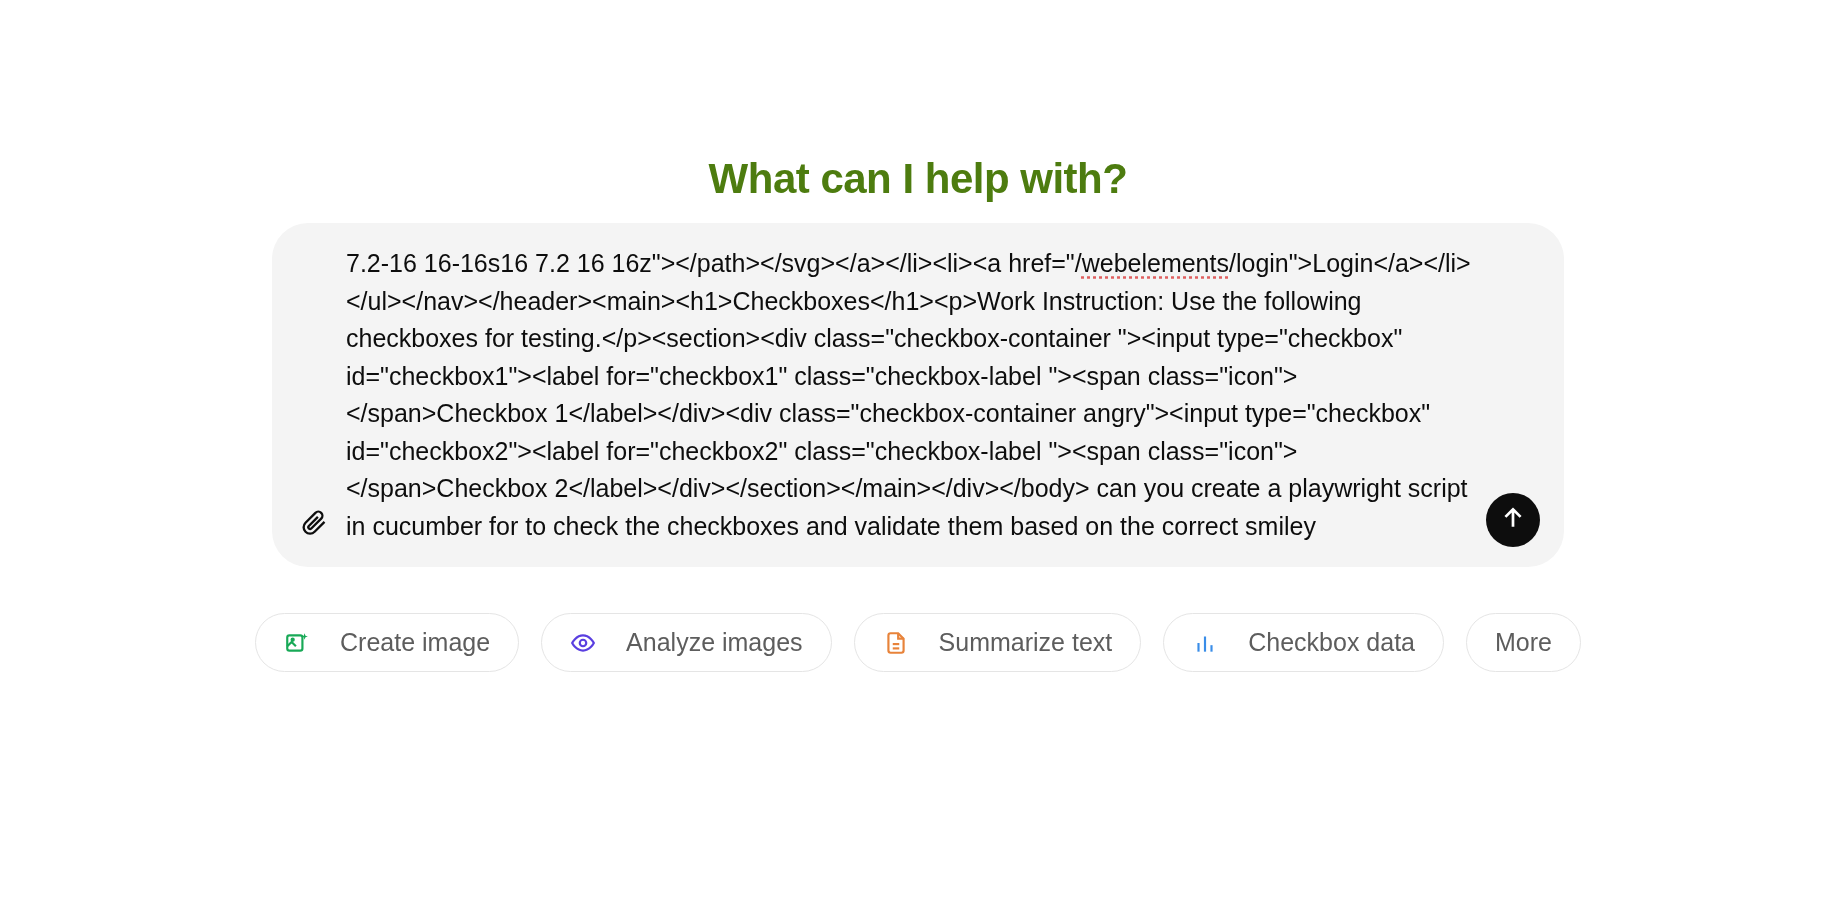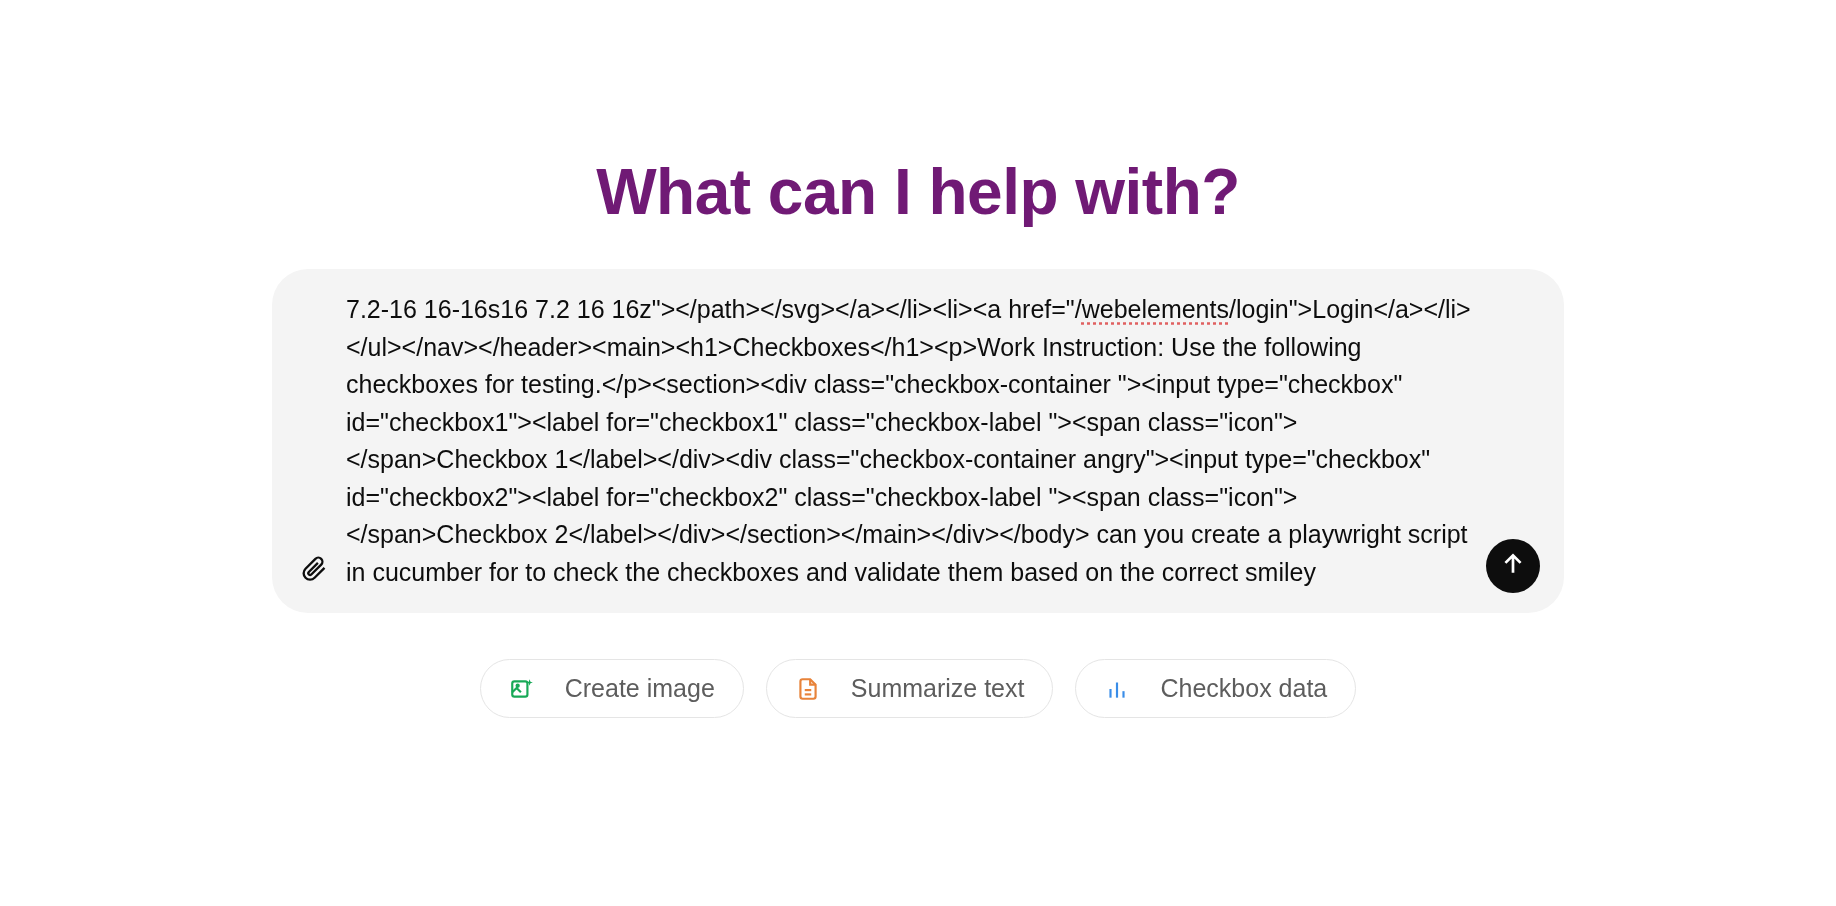--- a/index.html
+++ b/index.html
@@ -16,25 +16,25 @@
       color: #0d0d0d;
     }
     .container {
       width: 100%;
       display: flex;
       flex-direction: column;
       align-items: center;
       padding-top: 155px;
     }
     .heading {
-      font-size: 64px;
+      font-size: 42px;
       font-weight: 600;
-      color: #701a75;
+      color: #4d7c0f;
       letter-spacing: -0.5px;
-      margin-bottom: 40px;
+      margin-bottom: 20px;
     }
     .input-panel {
       width: 1292px;
       background: #f4f4f4;
       border-radius: 36px;
       padding: 18px 24px 18px 24px;
       display: flex;
       align-items: flex-end;
       gap: 14px;
       position: relative;
@@ -153,20 +153,29 @@
         <svg viewBox="0 0 24 24" fill="none" stroke="#18a957" stroke-width="2">
             <rect x="3" y="5" width="14" height="14" rx="2"></rect>
             <path d="M3 15l4-4 4 4"></path>
             <circle cx="8" cy="9" r="1" fill="#18a957"></circle>
             <path d="M19 3l.8 2.2L22 6l-2.2.8L19 9l-.8-2.2L16 6l2.2-.8z" fill="#18a957" stroke="none"></path>
           </svg>
       </span>
       <span>Create image</span>
     </div>
 
+    <div class="suggestion-chip">
+      <span class="chip-icon">
+        <svg viewBox="0 0 24 24" fill="none" stroke="#5a3fe0" stroke-width="2">
+            <path d="M2 12s3.5-7 10-7 10 7 10 7-3.5 7-10 7S2 12 2 12z"></path>
+            <circle cx="12" cy="12" r="3"></circle>
+          </svg>
+      </span>
+      <span>Analyze images</span>
+    </div>
 
     <div class="suggestion-chip">
       <span class="chip-icon">
         <svg viewBox="0 0 24 24" fill="none" stroke="#e8833a" stroke-width="2">
             <path d="M14 3H7a2 2 0 00-2 2v14a2 2 0 002 2h10a2 2 0 002-2V8l-5-5z"></path>
             <path d="M14 3v5h5"></path>
             <line x1="9" y1="13" x2="15" y2="13"></line>
             <line x1="9" y1="17" x2="15" y2="17"></line>
           </svg>
       </span>
@@ -177,14 +186,17 @@
       <span class="chip-icon">
         <svg viewBox="0 0 24 24" fill="none" stroke="#3a8de8" stroke-width="2">
             <line x1="6" y1="20" x2="6" y2="12"></line>
             <line x1="12" y1="20" x2="12" y2="6"></line>
             <line x1="18" y1="20" x2="18" y2="14"></line>
           </svg>
       </span>
       <span>Checkbox data</span>
     </div>
 
+    <div class="suggestion-chip">
+      <span>More</span>
+    </div>
   </div>
 </div>
 
 </body></html>

